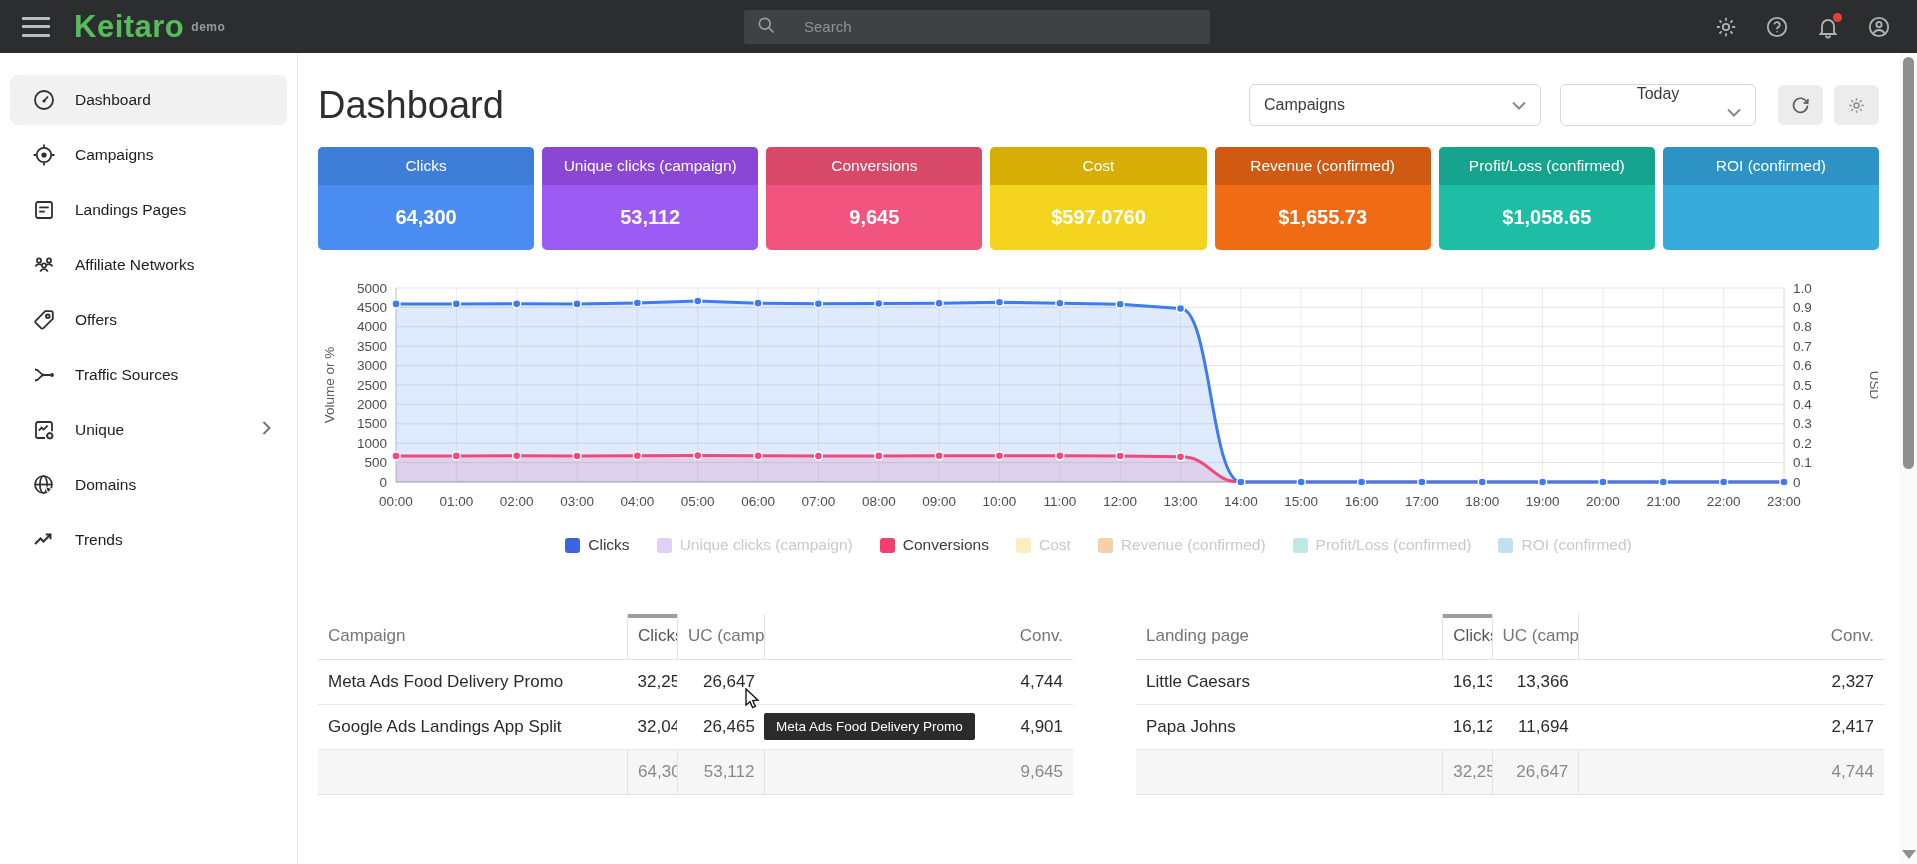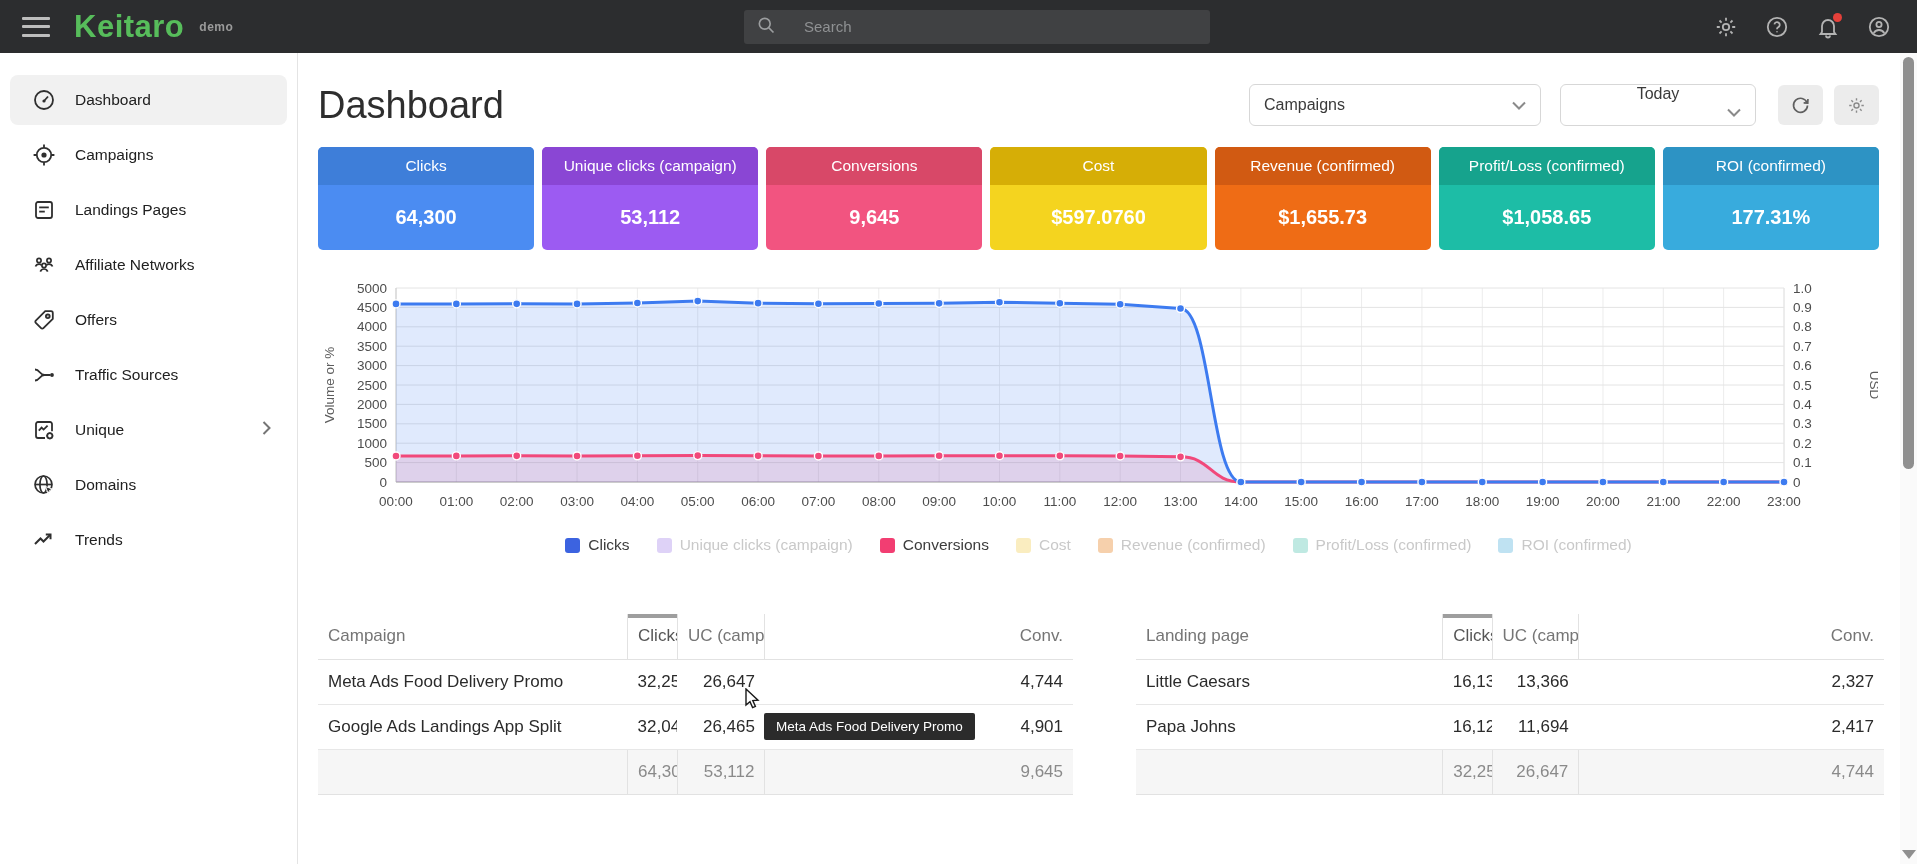--- a/index.html
+++ b/index.html
@@ -6,21 +6,21 @@
   html,body { width:1917px; height:864px; overflow:hidden; background:#fff;
     font-family:"Liberation Sans", sans-serif; }
 
   
   .topbar { position:fixed; top:0; left:0; width:1917px; height:53px; background:#2c2d2f;
     display:flex; align-items:center; z-index:50; }
   .hamburger { width:28px; height:20px; margin-left:22px; display:flex; flex-direction:column;
     justify-content:space-between; cursor:pointer; }
   .hamburger span { display:block; height:3px; background:#bdbdbd; border-radius:1px; }
   .logo { margin-left:24px; font-size:31px; font-weight:bold; color:#57bd5b; letter-spacing:0.5px; }
-  .logo-suffix { color:#9b9b9b; font-size:12px; margin-left:15px; position:relative; top:-6px;text-align:right; }
+  .logo-suffix { color:#9b9b9b; font-size:12px; margin-left:7px; position:relative; top:-6px;text-align:right; }
   .searchbox { position:absolute; left:744px; width:466px; height:34px; background:#404143;
     border-radius:3px; display:flex; align-items:center; padding:0 12px; }
   .searchbox svg { flex:0 0 auto; }
   .searchbox input { background:transparent; border:none; outline:none; color:#cfcfcf;
     font-size:15px; margin-left:28px; width:100%; font-family:"Liberation Sans",sans-serif; }
   .searchbox input::placeholder { color:#8f9193; }
   .top-icons { position:absolute; right:26px; display:flex; align-items:center; gap:27px; }
   .top-icon { position:relative; width:24px; height:24px; cursor:pointer; }
   .badge-dot { position:absolute; top:-2px; right:-2px; width:9px; height:9px; border-radius:50%;
     background:#e5403a; }
@@ -287,21 +287,20 @@
       <div class="card" style="background: rgb(239, 108, 21);">
         <div class="card-head" style="background: rgb(209, 90, 18);">Revenue (confirmed)</div>
         <div class="card-body">$1,655.73</div>
       </div>
       <div class="card" style="background: rgb(29, 189, 166);">
         <div class="card-head" style="background: rgb(22, 163, 141);">Profit/Loss (confirmed)</div>
         <div class="card-body">$1,058.65</div>
       </div>
       <div class="card" style="background: rgb(56, 171, 221);">
         <div class="card-head" style="background: rgb(45, 147, 196);">ROI (confirmed)</div>
-        <div class="card-body">177.31%</div>
       </div>
     </div>
 
   <div class="chart-wrap" id="chart">
       <svg width="1560" height="246" viewBox="0 0 1560 246" style="display:block">
         <line x1="78" y1="12" x2="78" y2="206" stroke="#ececec"></line>
         <line x1="138.34782608695653" y1="12" x2="138.34782608695653" y2="206" stroke="#ececec"></line>
         <line x1="198.69565217391306" y1="12" x2="198.69565217391306" y2="206" stroke="#ececec"></line>
         <line x1="259.04347826086956" y1="12" x2="259.04347826086956" y2="206" stroke="#ececec"></line>
         <line x1="319.3913043478261" y1="12" x2="319.3913043478261" y2="206" stroke="#ececec"></line>

